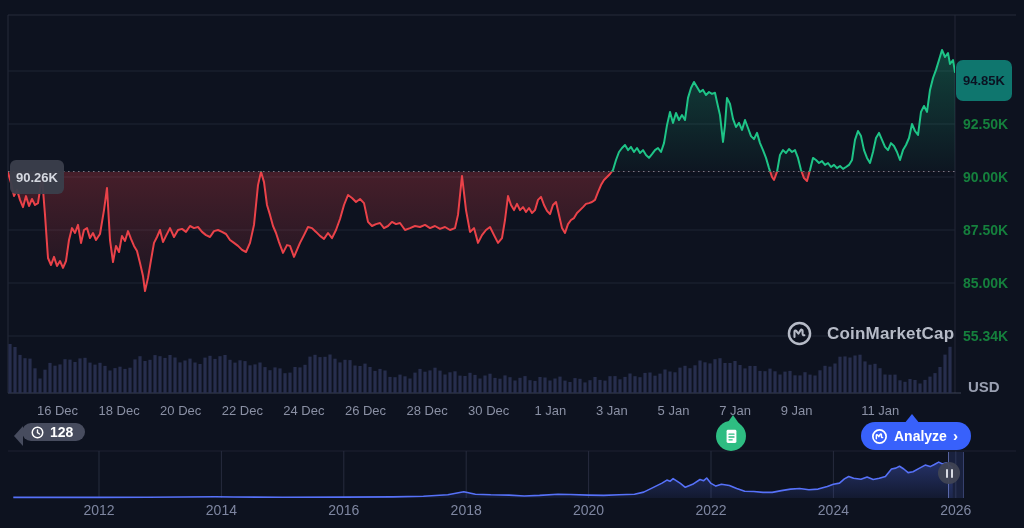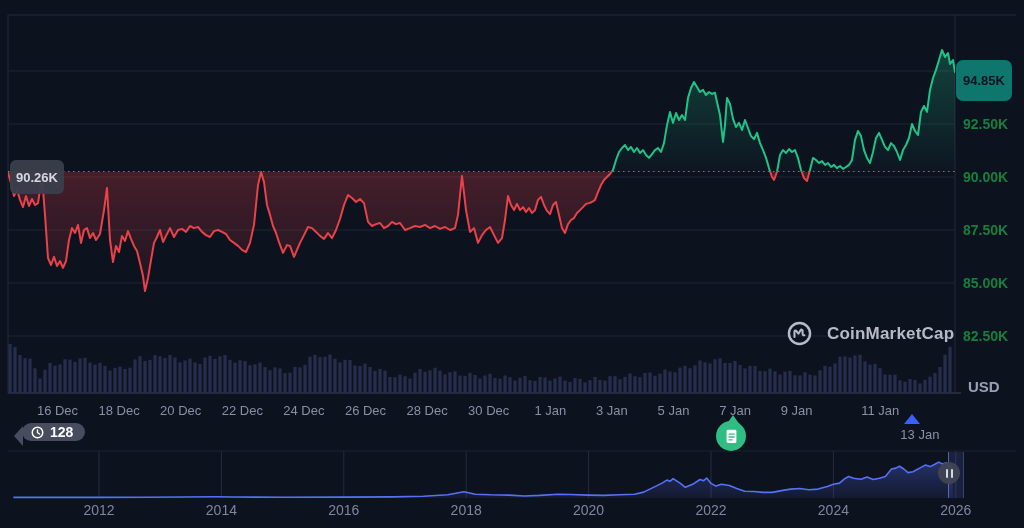--- a/index.html
+++ b/index.html
@@ -283,21 +283,21 @@
 
   <div class="badge-current">94.85K</div>
 
   <div class="badge-baseline">90.26K</div>
 
   <div id="yticks">
       <div class="ylab" style="top: 117px;">92.50K</div>
       <div class="ylab" style="top: 170px;">90.00K</div>
       <div class="ylab" style="top: 223px;">87.50K</div>
       <div class="ylab" style="top: 276px;">85.00K</div>
-      <div class="ylab" style="top: 329px;">82.50K</div>
+      <div class="ylab" style="top: 329px;">55.34K</div>
     </div>
   <div class="usd" style="top:378px;">USD</div>
 
   <div id="xticks">
       <div class="xlab" style="left: 57.5px; top: 403px;">16 Dec</div>
       <div class="xlab" style="left: 119.1px; top: 403px;">18 Dec</div>
       <div class="xlab" style="left: 180.7px; top: 403px;">20 Dec</div>
       <div class="xlab" style="left: 242.3px; top: 403px;">22 Dec</div>
       <div class="xlab" style="left: 303.9px; top: 403px;">24 Dec</div>
       <div class="xlab" style="left: 365.5px; top: 403px;">26 Dec</div>
@@ -332,20 +332,28 @@
   <div class="note-marker">
     <svg width="15" height="17" viewBox="0 0 15 17">
       <rect x="2.6" y="1.8" width="9.8" height="13.2" rx="1.4" fill="#ffffff"></rect>
       <line x1="5" y1="6.2" x2="10" y2="6.2" stroke="#2ebd82" stroke-width="1.3" stroke-linecap="round"></line>
       <line x1="5" y1="9" x2="10" y2="9" stroke="#2ebd82" stroke-width="1.3" stroke-linecap="round"></line>
       <line x1="5" y1="11.8" x2="8.2" y2="11.8" stroke="#2ebd82" stroke-width="1.3" stroke-linecap="round"></line>
     </svg>
   </div>
 
   <div class="analyze-caret"></div>
+  <div class="analyze-btn">
+    <svg width="17" height="17" viewBox="0 0 22 22">
+      <circle cx="11" cy="11" r="8.6" fill="none" stroke="#ffffff" stroke-width="2.2"></circle>
+      <path d="M6.9 13.8 V9.5 c0-.9 1-1.2 1.6-.5 l1.6 2.2 1.8-2.9 c.5-.8 1.6-.5 1.6.4 v2.3 c0 1 .6 1.6 1.5 1.4" fill="none" stroke="#ffffff" stroke-width="1.9" stroke-linecap="round" stroke-linejoin="round"></path>
+    </svg>
+    <span>Analyze</span>
+    <span class="chev">›</span>
+  </div>
 
   <div id="years">
       <div class="yearlab" style="left: 99px; top: 502px;">2012</div>
       <div class="yearlab" style="left: 221.4px; top: 502px;">2014</div>
       <div class="yearlab" style="left: 343.8px; top: 502px;">2016</div>
       <div class="yearlab" style="left: 466.2px; top: 502px;">2018</div>
       <div class="yearlab" style="left: 588.6px; top: 502px;">2020</div>
       <div class="yearlab" style="left: 711px; top: 502px;">2022</div>
       <div class="yearlab" style="left: 833.4px; top: 502px; text-align: right;">2024</div>
       <div class="yearlab" style="left: 955.8px; top: 502px;">2026</div>

